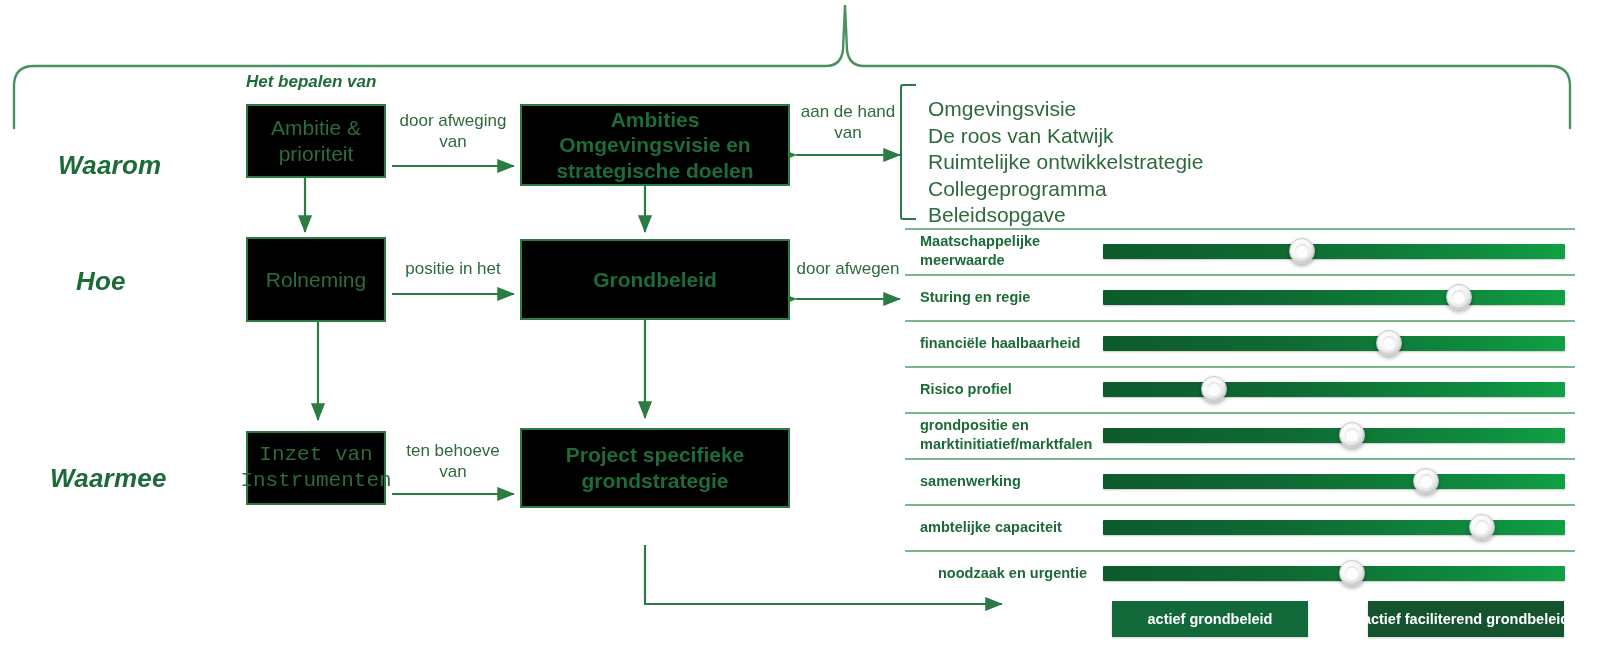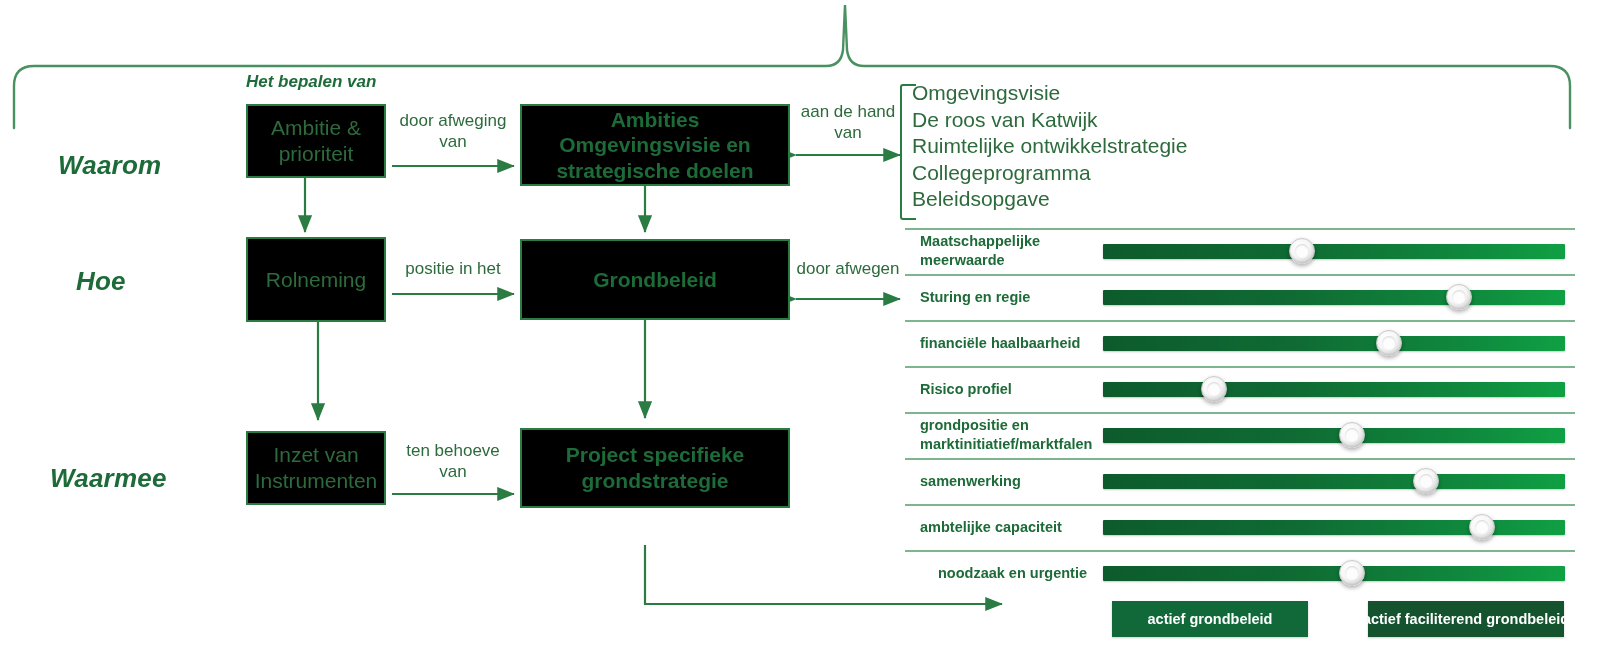--- a/index.html
+++ b/index.html
@@ -75,21 +75,21 @@
   }
   #source-list .bracket {
     position: absolute; left: 0; top: 0; width: 16px; height: 136px;
     border-left: 2px solid #2a7c42;
     border-top: 2px solid #2a7c42;
     border-bottom: 2px solid #2a7c42;
     border-radius: 3px 0 0 3px;
   }
   #source-list ul {
     position: absolute; left: 12px; top: -4px;
-    margin: 0; padding: 0; list-style: none;
+    margin: 16px; padding: 0; list-style: none;
   }
   #source-list li {
     color: #2d6b3c;
     font-size: 21px;
     line-height: 26.6px;
     white-space: nowrap;
   }
 
   
   #slider-panel {
@@ -233,21 +233,21 @@
   </svg>
 
   <div class="node plain" style="left:246px; top:104px; width:140px; height:74px;">Ambitie &amp; prioriteit</div>
 
   <div class="node plain" style="left:246px; top:237px; width:140px; height:85px;">Rolneming</div>
 
   <div class="node bold" style="left:520px; top:104px; width:270px; height:82px;">Ambities Omgevingsvisie en strategische doelen</div>
 
   <div class="node bold" style="left:520px; top:239px; width:270px; height:81px;">Grondbeleid</div>
 
-  <div class="node plain" style="left:246px; top:431px; width:140px; height:74px;">Inzet van Instrumenten</div>
+  <div class="node plain" style="left:246px; top:431px; width:140px; height:74px;font-family:Liberation Mono, monospace;">Inzet van Instrumenten</div>
 
   <div class="node bold" style="left:520px; top:428px; width:270px; height:80px;">Project specifieke grondstrategie</div>
 
   <div class="edge-label" style="left:398px; top:110px; width:110px;">
     <div>door afweging</div>
     <div>van</div>
   </div>
 
   <div class="edge-label" style="left:795px; top:101px; width:106px;">
     <div>aan de hand</div>

